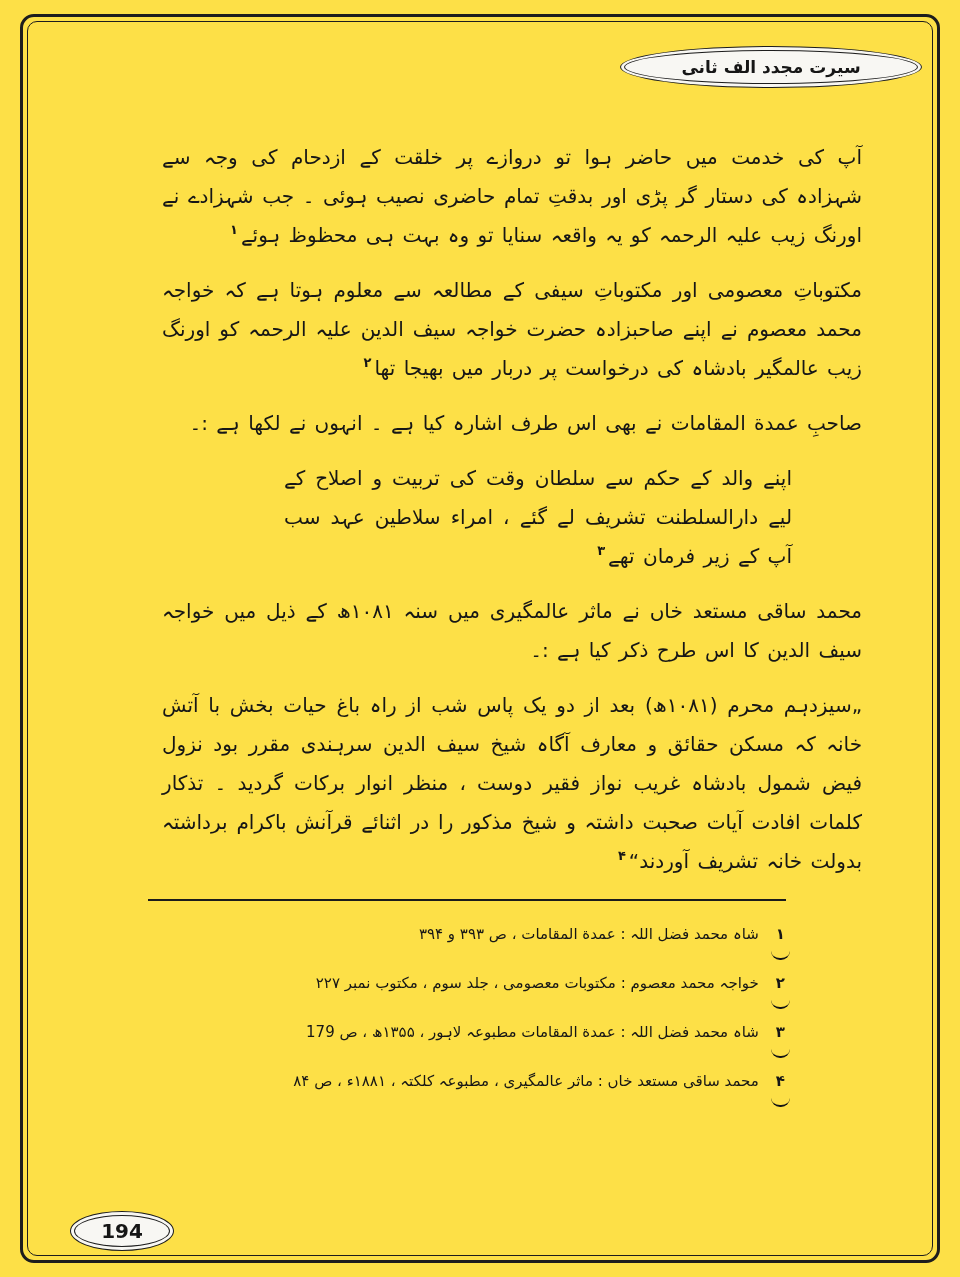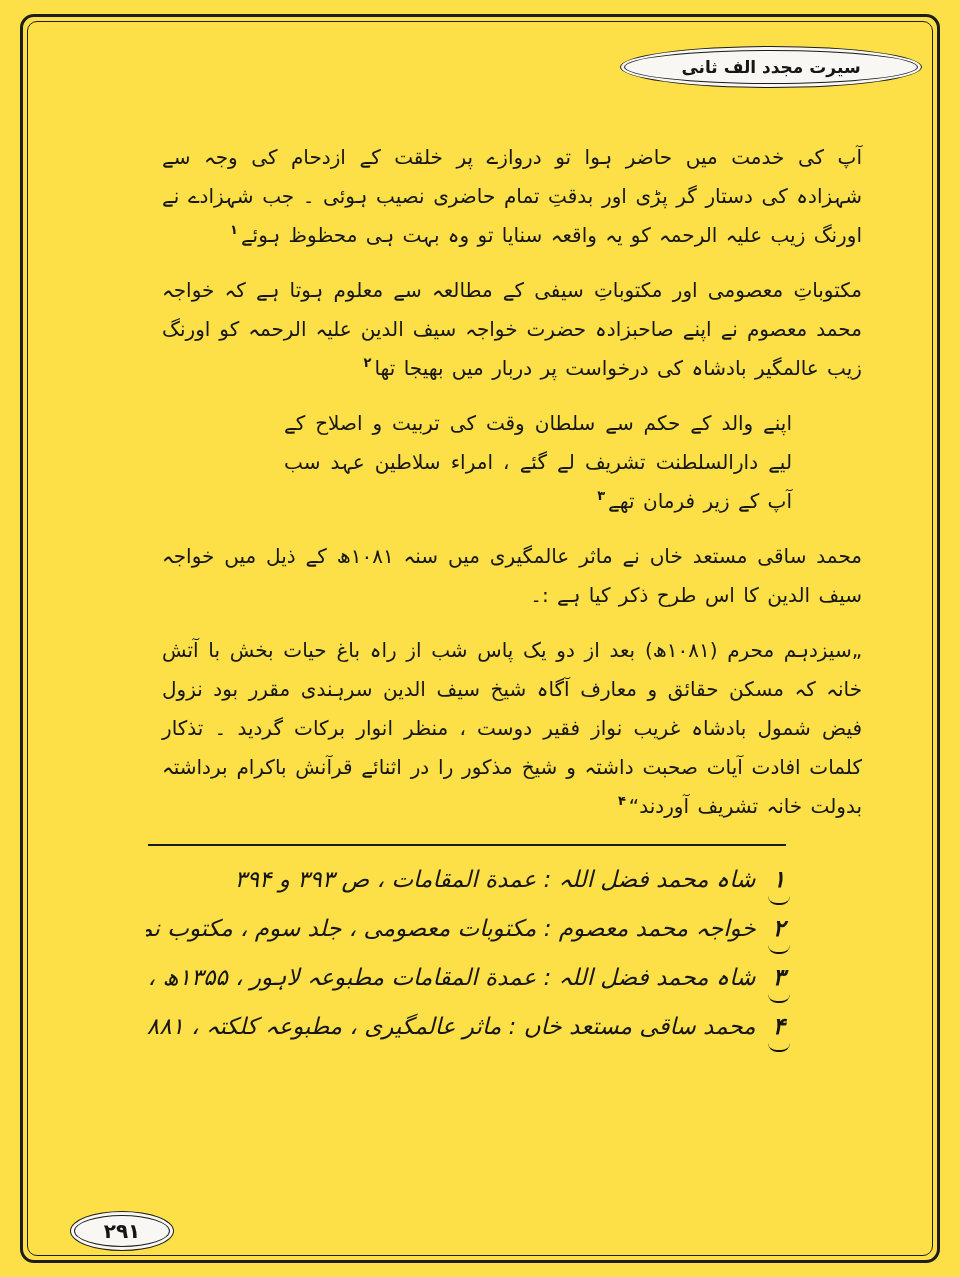--- a/index.html
+++ b/index.html
@@ -57,23 +57,23 @@
     font-size:13px;font-weight:bold;
     vertical-align:super;line-height:0;
     padding-right:3px;
   }
   
   .fn-sep{
     height:0;border-top:2px solid #1b1b1b;
     margin:18px 92px 10px 2px;
   }
   .footnote{
-    font-size:23px;line-height:46px;
+    font-size:15px;line-height:46px;
     padding-right:88px;
-    white-space:nowrap;overflow:hidden;font-style:italic;
+    white-space:nowrap;overflow:hidden;
   }
   .fn-marker{
     display:inline-block;
     font-weight:bold;
     padding:0 5px 1px 5px;
     margin-left:12px;
     border-bottom:2px solid #141414;
     border-radius:0 0 9px 9px;
   }
   
@@ -105,20 +105,21 @@
       <span class="cartouche-text">سیرت مجدد الف ثانی</span>
     </div>
   </div>
 
   <div class="content">
 
     <p class="para"><span>آپ کی خدمت میں حاضر ہوا تو دروازے پر خلقت کے ازدحام کی وجہ سے شہزادہ کی دستار گر پڑی اور بدقتِ تمام حاضری نصیب ہوئی ۔ جب شہزادے نے اورنگ زیب علیہ الرحمہ کو یہ واقعہ سنایا تو وہ بہت ہی محظوظ ہوئے</span><sup class="ref">۱</sup></p>
 
     <p class="para"><span>مکتوباتِ معصومی اور مکتوباتِ سیفی کے مطالعہ سے معلوم ہوتا ہے کہ خواجہ محمد معصوم نے اپنے صاحبزادہ حضرت خواجہ سیف الدین علیہ الرحمہ کو اورنگ زیب عالمگیر بادشاہ کی درخواست پر دربار میں بھیجا تھا</span><sup class="ref">۲</sup></p>
 
+    <p class="para"><span>صاحبِ عمدة المقامات نے بھی اس طرف اشارہ کیا ہے ۔ انہوں نے لکھا ہے :۔</span></p>
 
     <p class="para quote"><span>اپنے والد کے حکم سے سلطان وقت کی تربیت و اصلاح کے لیے دارالسلطنت تشریف لے گئے ، امراء سلاطین عہد سب آپ کے زیر فرمان تھے</span><sup class="ref">۳</sup></p>
 
     <p class="para"><span>محمد ساقی مستعد خاں نے ماثر عالمگیری میں سنہ ۱۰۸۱ھ کے ذیل میں خواجہ سیف الدین کا اس طرح ذکر کیا ہے :۔</span></p>
 
     <p class="para"><span>„سیزدہم محرم (۱۰۸۱ھ) بعد از دو یک پاس شب از راہ باغ حیات بخش با آتش خانہ کہ مسکن حقائق و معارف آگاہ شیخ سیف الدین سرہندی مقرر بود نزول فیض شمول بادشاہ غریب نواز فقیر دوست ، منظر انوار برکات گردید ۔ تذکار کلمات افادت آیات صحبت داشتہ و شیخ مذکور را در اثنائے قرآنش باکرام برداشتہ بدولت خانہ تشریف آوردند“</span><sup class="ref">۴</sup></p>
 
 
     <div class="fn-sep"></div>
 
@@ -127,17 +128,17 @@
     <div class="footnote"><span class="fn-marker">۲</span><span>خواجہ محمد معصوم : مکتوبات معصومی ، جلد سوم ، مکتوب نمبر ۲۲۷</span></div>
 
     <div class="footnote"><span class="fn-marker">۳</span><span>شاہ محمد فضل اللہ : عمدة المقامات مطبوعہ لاہور ، ۱۳۵۵ھ ، ص 179</span></div>
 
     <div class="footnote"><span class="fn-marker">۴</span><span>محمد ساقی مستعد خاں : ماثر عالمگیری ، مطبوعہ کلکتہ ، ۱۸۸۱ء ، ص ۸۴</span></div>
 
   </div>
 
   <div class="pagenum-badge">
     <div class="pagenum-inner">
-      <span class="pagenum-text">۲۹۱</span>
+      <span class="pagenum-text">194</span>
     </div>
   </div>
 
 </div>
 
 </body></html>

